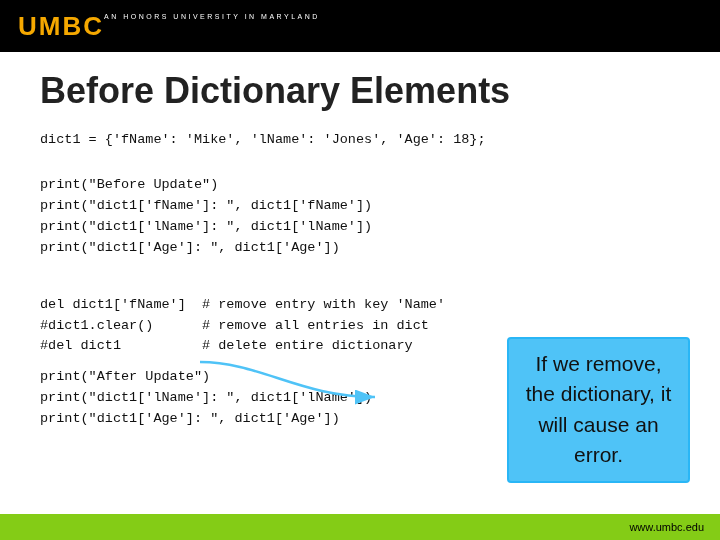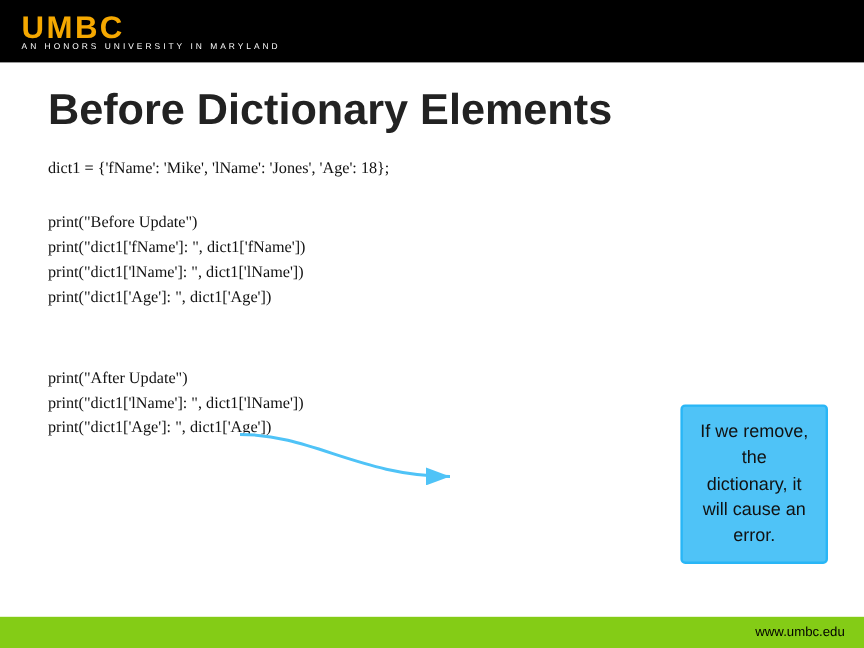--- a/index.html
+++ b/index.html
@@ -14,21 +14,21 @@
     
     .header {
       background: #000000;
       height: 52px;
       display: flex;
       align-items: center;
       padding: 0 18px;
     }
     .umbc-logo {
       display: flex;
-      flex-direction: column;
+      flex-direction: row;
       gap: 0;
     }
     .umbc-text {
       color: #f5a800;
       font-size: 26px;
       font-weight: 900;
       font-family: Arial Black, Arial, sans-serif;
       letter-spacing: 2px;
       line-height: 1;
     }
@@ -47,21 +47,21 @@
 
     .page-title {
       font-size: 36px;
       font-weight: 700;
       color: #222222;
       margin-bottom: 18px;
       font-family: Arial, sans-serif;
     }
 
     .code-block {
-      font-family: Liberation Serif, serif;
+      font-family: Liberation Mono, monospace;
       font-size: 13.5px;
       line-height: 1.55;
       color: #111111;
       white-space: pre;
     }
 
     .section1 {
       margin-bottom: 6px;
     }
 
@@ -76,27 +76,27 @@
 
     .section4 {
       margin-top: 10px;
     }
 
     
     .tooltip-box {
       position: absolute;
       right: 30px;
       top: 285px;
-      width: 123px;
+      width: 183px;
       background: #4fc3f7;
       border: 2px solid #29b6f6;
       border-radius: 4px;
       padding: 10px 14px;
       text-align: center;
-      font-size: 15px;
+      font-size: 21px;
       font-weight: 400;
       color: #111111;
       line-height: 1.45;
     }
 
     
     .footer {
       position: absolute;
       bottom: 0;
       left: 0;
@@ -139,20 +139,23 @@
 
   <br>
 
   <div class="code-block section2">print("Before Update")
 print("dict1['fName']: ", dict1['fName'])
 print("dict1['lName']: ", dict1['lName'])
 print("dict1['Age']: ", dict1['Age'])</div>
 
   <br>
 
+  <div class="code-block section3">del dict1['fName']  # remove entry with key 'Name'
+#dict1.clear()      # remove all entries in dict
+#del dict1          # delete entire dictionary</div>
 
   <div class="code-block section4">print("After Update")
 print("dict1['lName']: ", dict1['lName'])
 print("dict1['Age']: ", dict1['Age'])</div>
 
   
   <svg class="arrow-svg" width="180" height="55" viewBox="0 0 180 55">
     <defs>
       <marker id="arrowhead" markerWidth="8" markerHeight="6" refX="8" refY="3" orient="auto">
         <polygon points="0 0, 8 3, 0 6" fill="#4fc3f7"></polygon>

